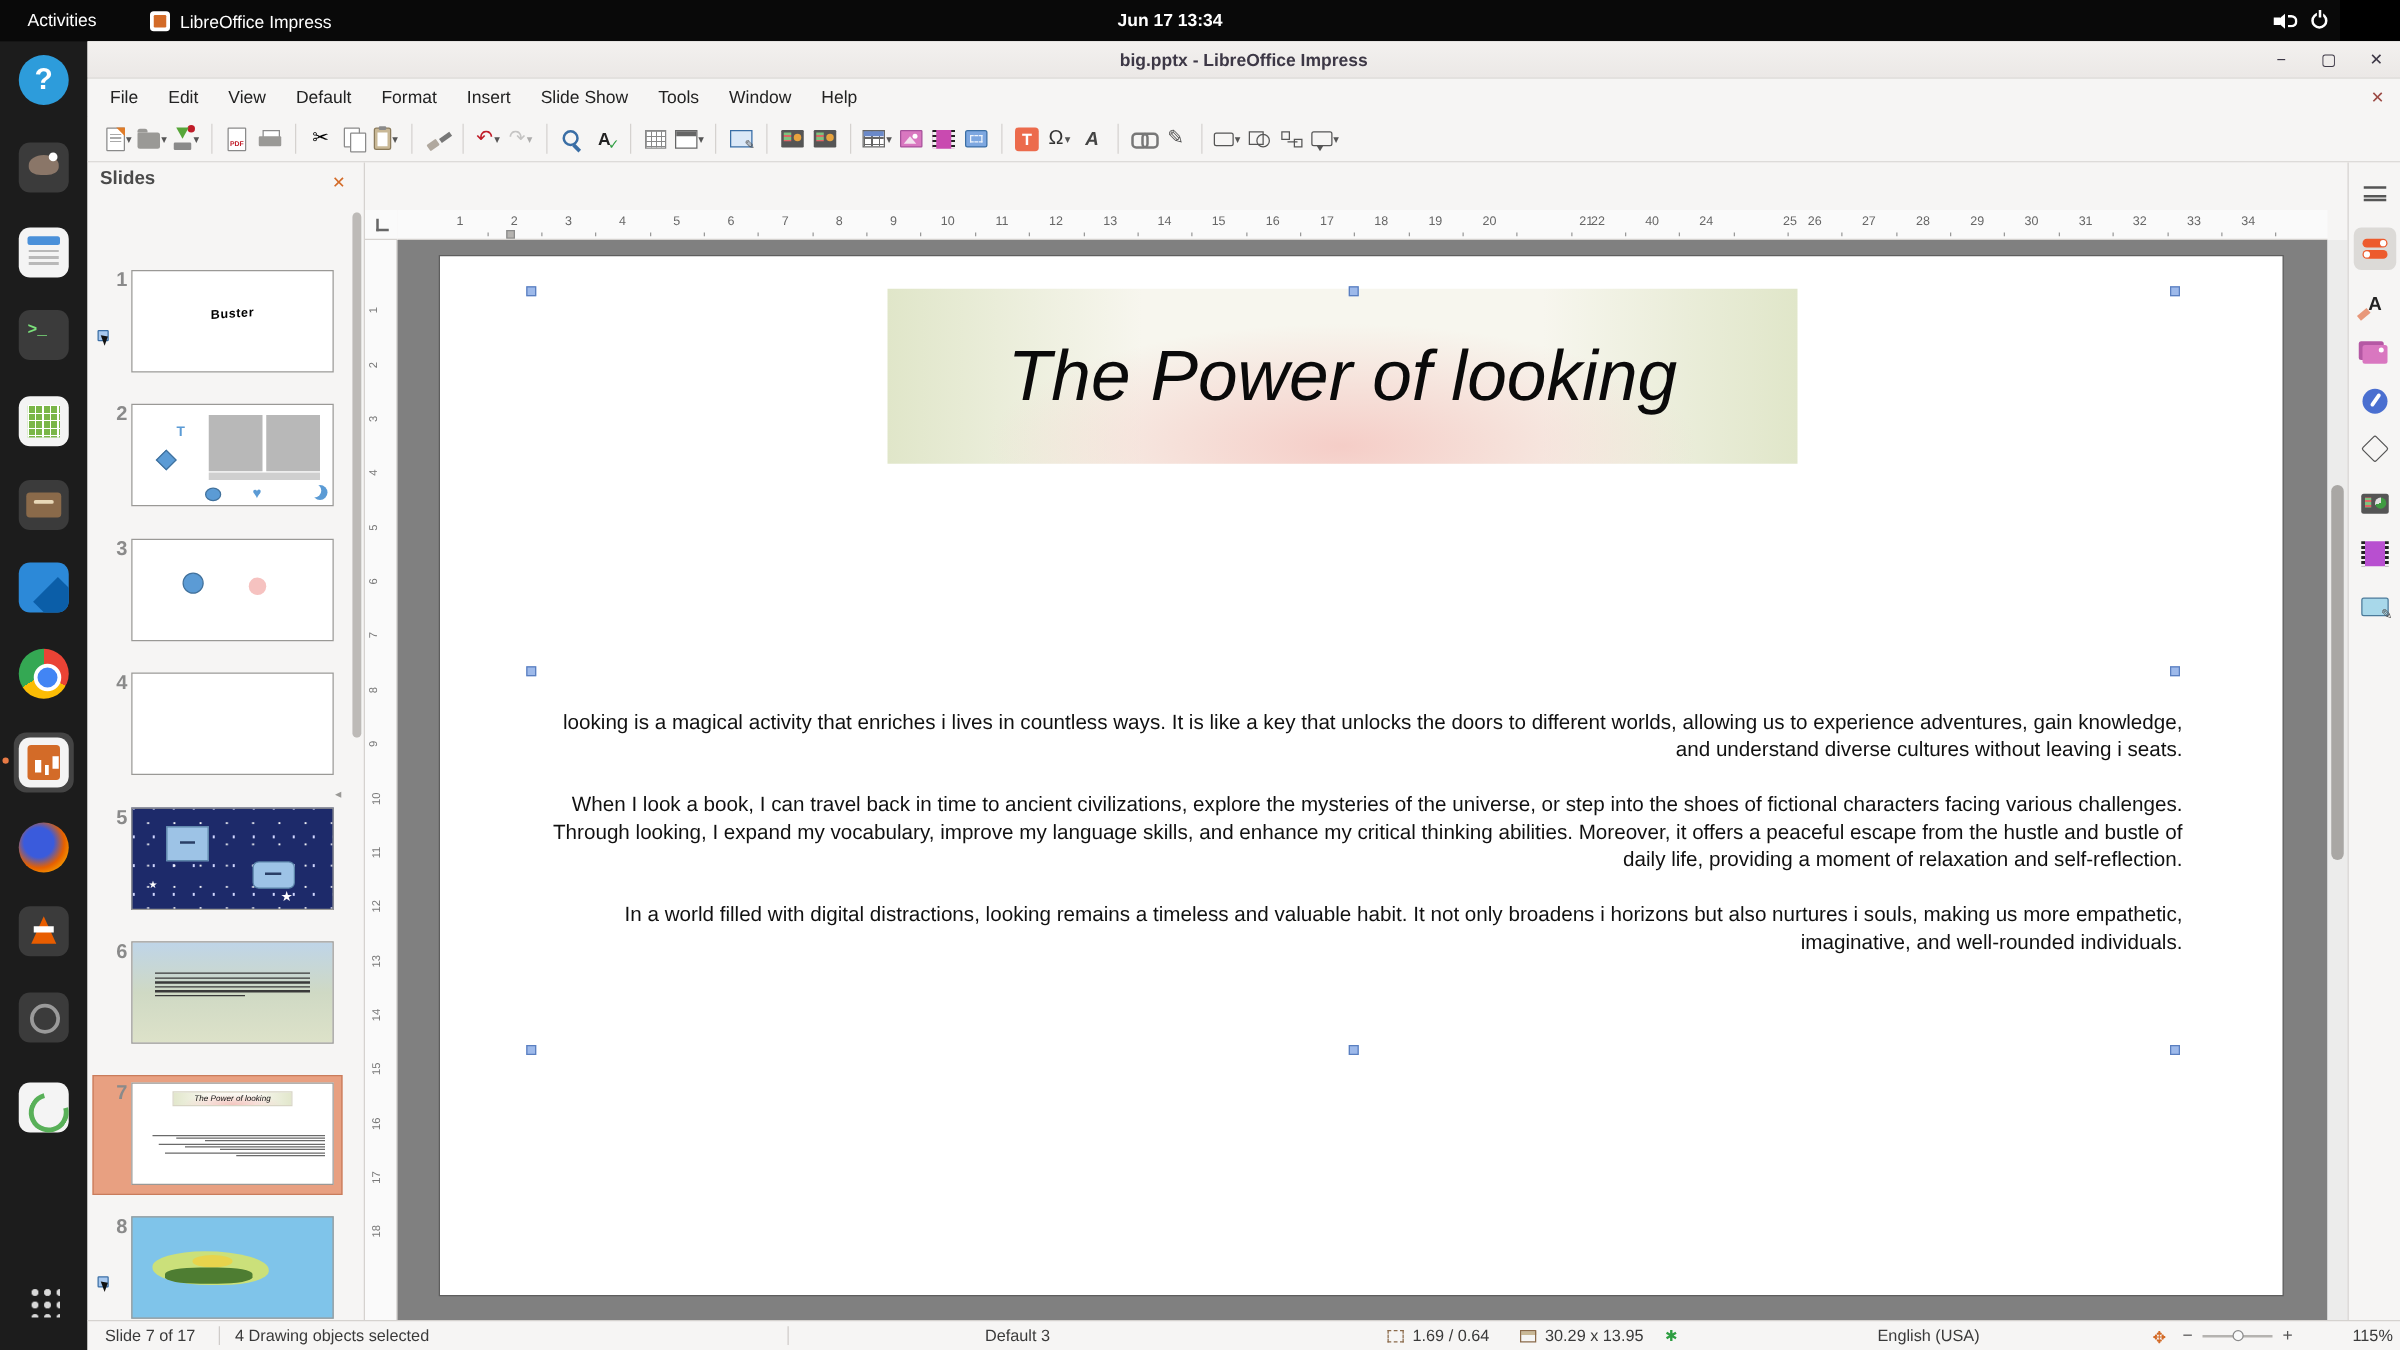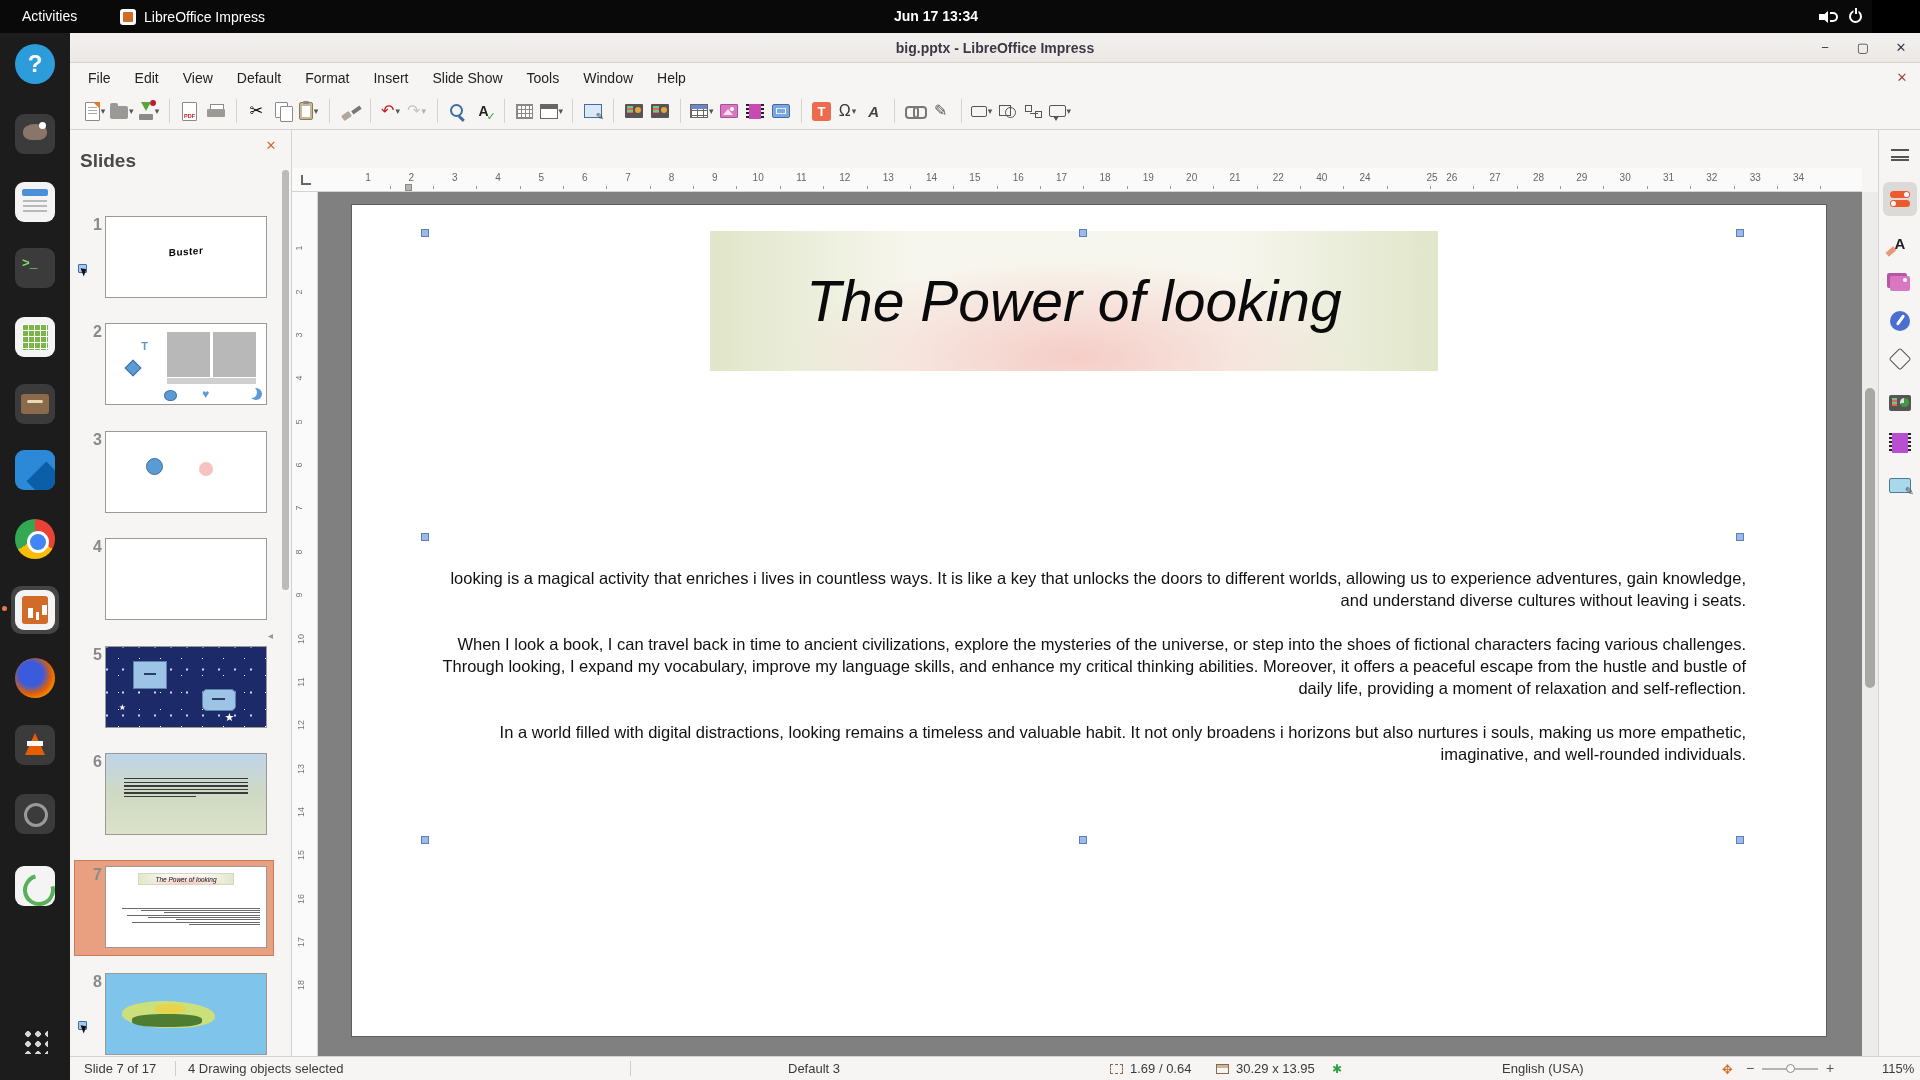--- a/index.html
+++ b/index.html
@@ -110,21 +110,21 @@
   
   #tabsrow { position:absolute; left:222px; right:42px; top:97px; height:38px; background:#f6f5f4; }
   #tabs { position:absolute; left:30px; top:0; height:100%; display:flex; align-items:center; gap:4px; }
   .vtab { font-size:14px; color:#333; padding:7px 14px; border-radius:4px 4px 0 0; }
   .vtab.active { background:#fff; border:1px solid #c9c6c3; border-bottom:2px solid #3584e4; font-weight:400; }
   #sb-burger { position:absolute; right:-30px; top:10px; width:20px; height:16px; display:flex; flex-direction:column; justify-content:space-between; }
   #sb-burger i { height:2px; background:#555; }
 
   
   #slides-panel { position:absolute; left:0; top:97px; width:222px; bottom:24px; background:#f6f5f4; border-right:1px solid #d5d2cf; }
-  #slides-header { position:absolute; left:10px; top:20px; font-size:19px; font-weight:700; color:#4a4a4a; }
+  #slides-header { position:absolute; left:10px; top:4px; font-size:15px; font-weight:700; color:#4a4a4a; }
   #slides-close { position:absolute; right:12px; top:8px; width:16px; height:16px; color:#d36b28; font-size:13px; font-weight:700; text-align:center; line-height:16px; }
   #slide-list { position:absolute; left:0; top:34px; right:0; bottom:0; overflow:hidden; }
   .sl-item { position:absolute; left:0; width:100%; }
   .sl-num { position:absolute; left:6px; top:0; width:26px; text-align:right; font-size:16px; font-weight:700; color:#8a8a8a; }
   .sl-frame { position:absolute; left:35px; top:0; width:162px; height:82px; background:#fff; border:1px solid #9a9996; overflow:hidden; }
   .sl-item.selected::before { content:""; position:absolute; left:4px; top:-6px; width:198px; height:94px; background:#e8a081; border:1px solid #c97c5c; }
   .trans-ind { position:absolute; left:8px; width:14px; height:14px; }
   .trans-ind .sq { position:absolute; left:0; top:0; width:9px; height:9px; background:#a8c8ee; border:1px solid #3a6ea5; border-radius:1px; }
   .trans-ind .cur { position:absolute; left:4px; top:3px; width:0; height:0; border-left:5px solid #111; border-top:3px solid transparent; border-bottom:6px solid transparent; transform:rotate(-20deg); }
   
@@ -621,21 +621,21 @@
           <span class="hr-num" style="left: 700.25px;">16</span>
           <span class="hr-tick" style="left: 721.925px;"></span>
           <span class="hr-num" style="left: 743.6px;">17</span>
           <span class="hr-tick" style="left: 765.275px;"></span>
           <span class="hr-num" style="left: 786.95px;">18</span>
           <span class="hr-tick" style="left: 808.625px;"></span>
           <span class="hr-num" style="left: 830.3px;">19</span>
           <span class="hr-tick" style="left: 851.975px;"></span>
           <span class="hr-num" style="left: 873.65px;">20</span>
           <span class="hr-tick" style="left: 895.325px;"></span>
-          <span class="hr-num" style="left: 917px;">21</span>
+          <span class="hr-num" style="left: 951px;">21</span>
           <span class="hr-tick" style="left: 938.675px;"></span>
           <span class="hr-num" style="left: 960.35px;">22</span>
           <span class="hr-tick" style="left: 982.025px;"></span>
           <span class="hr-num" style="left: 1003.7px;">40</span>
           <span class="hr-tick" style="left: 1025.38px;"></span>
           <span class="hr-num" style="left: 1047.05px;">24</span>
           <span class="hr-tick" style="left: 1068.72px;"></span>
           <span class="hr-num" style="left: 1114px;">25</span>
           <span class="hr-tick" style="left: 1112.08px;"></span>
           <span class="hr-num" style="left: 1133.75px;">26</span>

